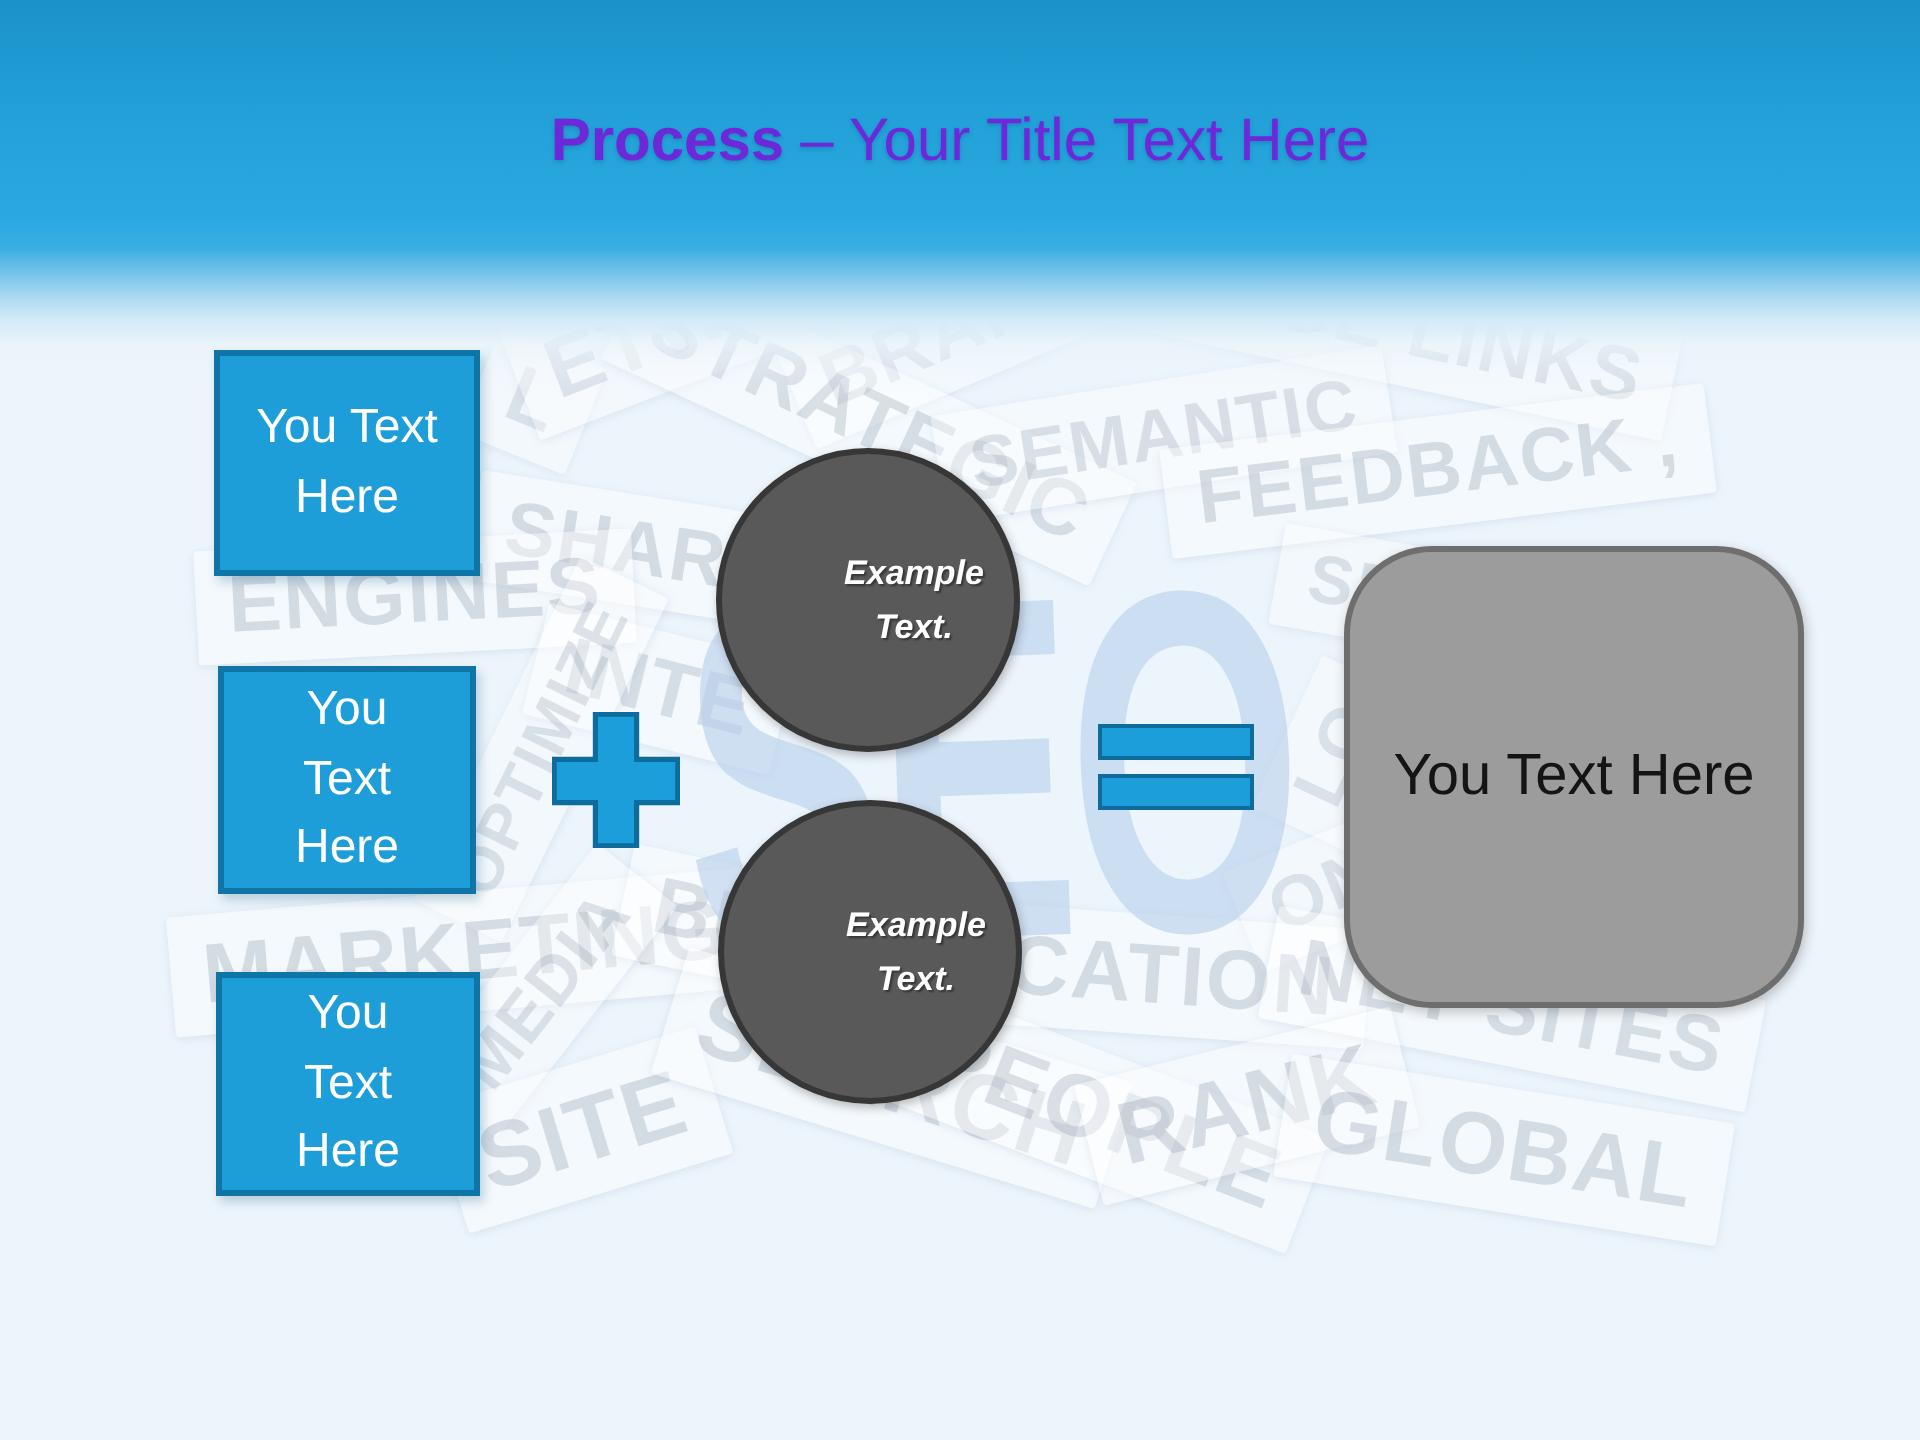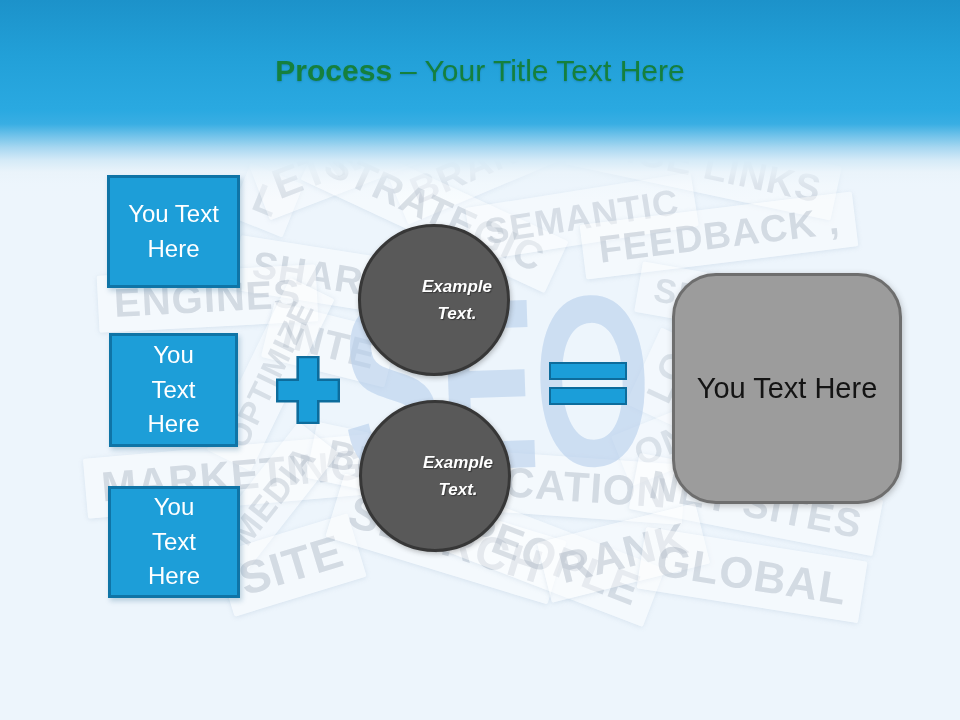--- a/index.html
+++ b/index.html
@@ -28,21 +28,21 @@
     position:absolute;left:0;top:0;width:960px;height:200px;z-index:2;pointer-events:none;
     background:linear-gradient(180deg,
       #1c92ca 0%, #22a0d8 28%, #2aa9e1 55%, #39aee3 62%,
       #72c3ea 68%, #a9d8f1 74%, #d4eaf7 80%,
       rgba(233,243,250,0.75) 86%, rgba(236,245,252,0.30) 92%,
       rgba(236,245,252,0) 100%);
   }
 
   .title{
     position:absolute;left:0;top:54px;width:960px;margin:0;z-index:4;
-    text-align:center;color:#15803d;font-size:30px;font-weight:400;
+    text-align:center;color:#6d28d9;font-size:30px;font-weight:400;
     text-shadow:0 1px 2px rgba(0,60,100,0.25);
   }
   .title .t-bold{font-weight:700;margin-right:8px;}
 
   
   .sq{
     position:absolute;z-index:3;box-sizing:border-box;
     background:#1d9ed8;border:3px solid #0f74a6;
     display:flex;align-items:center;justify-content:center;text-align:center;
     color:#ffffff;font-size:24px;line-height:1.45;padding:6px 18px;

